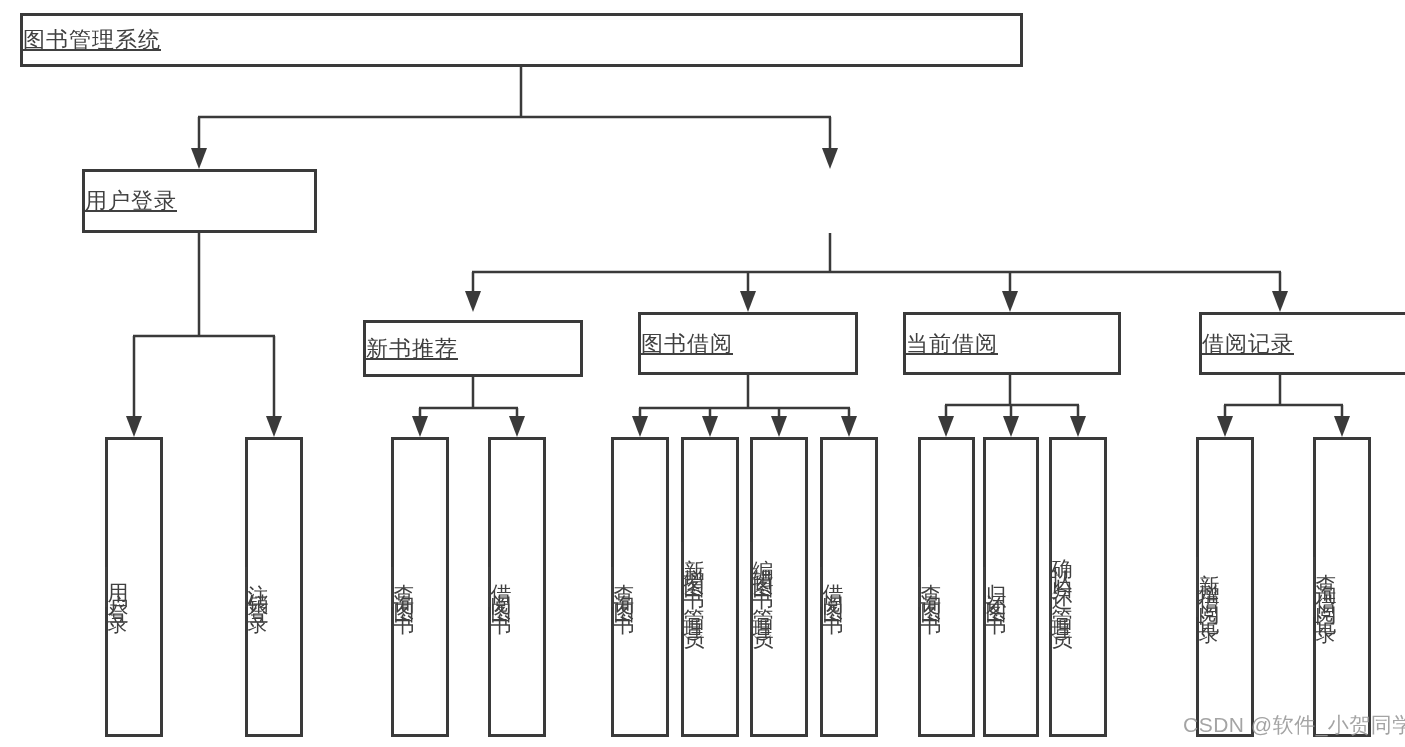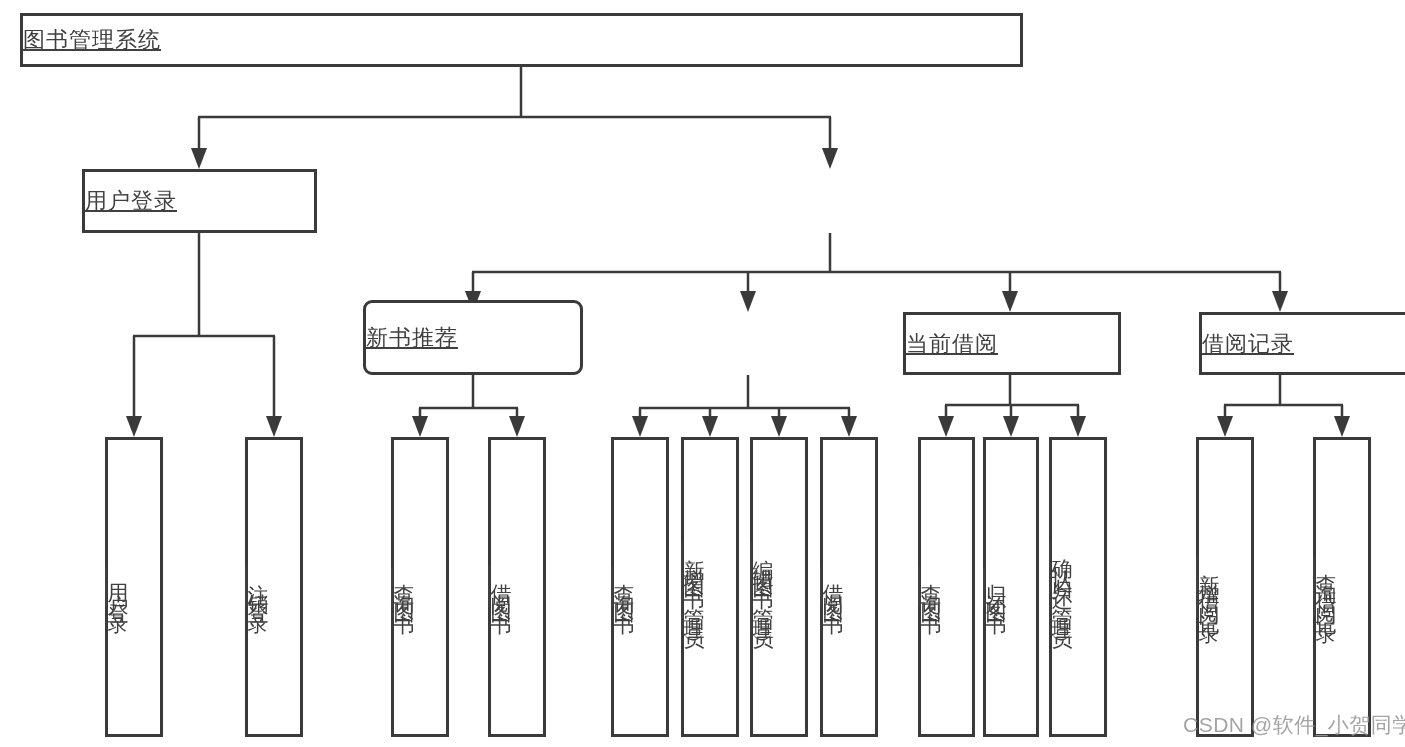--- a/index.html
+++ b/index.html
@@ -87,22 +87,25 @@
     </svg>
 
   <div class="node h-node" style="left:20px; top:13px; width:1003px; height:54px;">
     <span>图书管理系统</span>
   </div>
 
   <div class="node h-node" style="left:82px; top:169px; width:235px; height:64px;">
     <span>用户登录</span>
   </div>
 
-  <div class="node h-node" style="left:363px; top:300px; width:220px; height:75px;border-radius:9px;">
+  <div class="node h-node" style="left:363px; top:320px; width:220px; height:57px;">
     <span>新书推荐</span>
+  </div>
+  <div class="node h-node" style="left:638px; top:312px; width:220px; height:63px;">
+    <span>图书借阅</span>
   </div>
   <div class="node h-node" style="left:903px; top:312px; width:218px; height:63px;">
     <span>当前借阅</span>
   </div>
   <div class="node h-node" style="left:1173px; top:312px; width:214px; height:63px;margin-left:26px;">
     <span>借阅记录</span>
   </div>
 
   <div class="node v-node" style="left:105px; top:437px; width:58px; height:300px;">
     <span class="v-text">用户登录</span>

